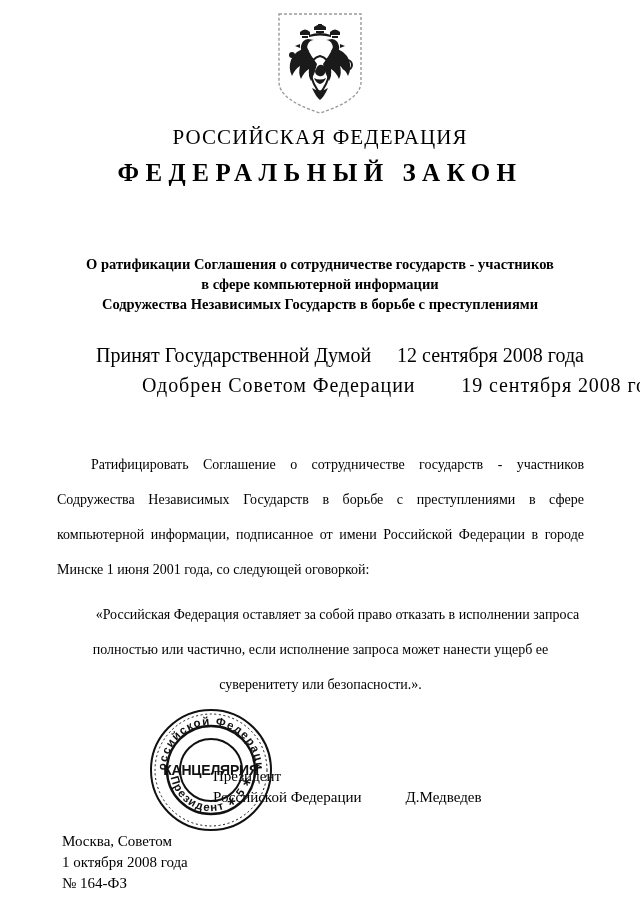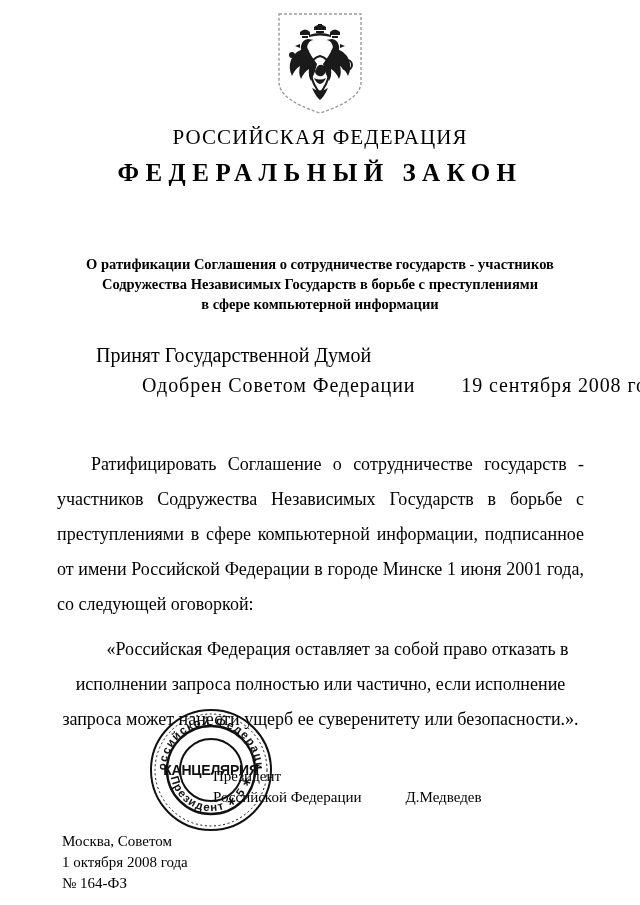--- a/index.html
+++ b/index.html
@@ -91,21 +91,21 @@
   .adopt-row.spaced .date { letter-spacing: 0.9px; margin-left: 46px; }
 
   
   .body-block {
     position: absolute;
     left: 57px;
     top: 447px;
     width: 527px;
   }
   .para {
-    font-size: 18px;
+    font-size: 14px;
     line-height: 35px;
     text-align: justify;
     text-indent: 34px;
     margin: 0;
   }
   .para + .para { margin-top: 10px; }
   .para:last-child { text-align: center; }
 
   
   .sign-block {
@@ -184,27 +184,28 @@
         <path d="M38 76 q8 5 16 0 q-4 9 -8 12 q-4 -3 -8 -12 z"></path>
       </g>
     </svg>
   </div>
 
   <div class="country-line">РОССИЙСКАЯ ФЕДЕРАЦИЯ</div>
   <div class="law-line">ФЕДЕРАЛЬНЫЙ ЗАКОН</div>
 
   <div class="subject">
     <div>О ратификации Соглашения о сотрудничестве государств - участников</div>
+    <div>в сфере компьютерной информации</div>
     <div>Содружества Независимых Государств в борьбе с преступлениями</div>
-    <div>в сфере компьютерной информации</div>
   </div>
 
   <div class="adopt-block">
     <div class="adopt-row">
       <span class="label">Принят Государственной Думой</span>
+      <span class="date">12 сентября 2008 года</span>
     </div>
     <div class="adopt-row spaced">
       <span class="label">Одобрен Советом Федерации</span>
       <span class="date">19 сентября 2008 года</span>
     </div>
   </div>
 
   <div class="body-block">
     <p class="para">Ратифицировать Соглашение о сотрудничестве государств - участников Содружества Независимых Государств в борьбе с преступлениями в сфере компьютерной информации, подписанное от имени Российской Федерации в городе Минске 1 июня 2001 года, со следующей оговоркой:</p>
     <p class="para">«Российская Федерация оставляет за собой право отказать в исполнении запроса полностью или частично, если исполнение запроса может нанести ущерб ее суверенитету или безопасности.».</p>

